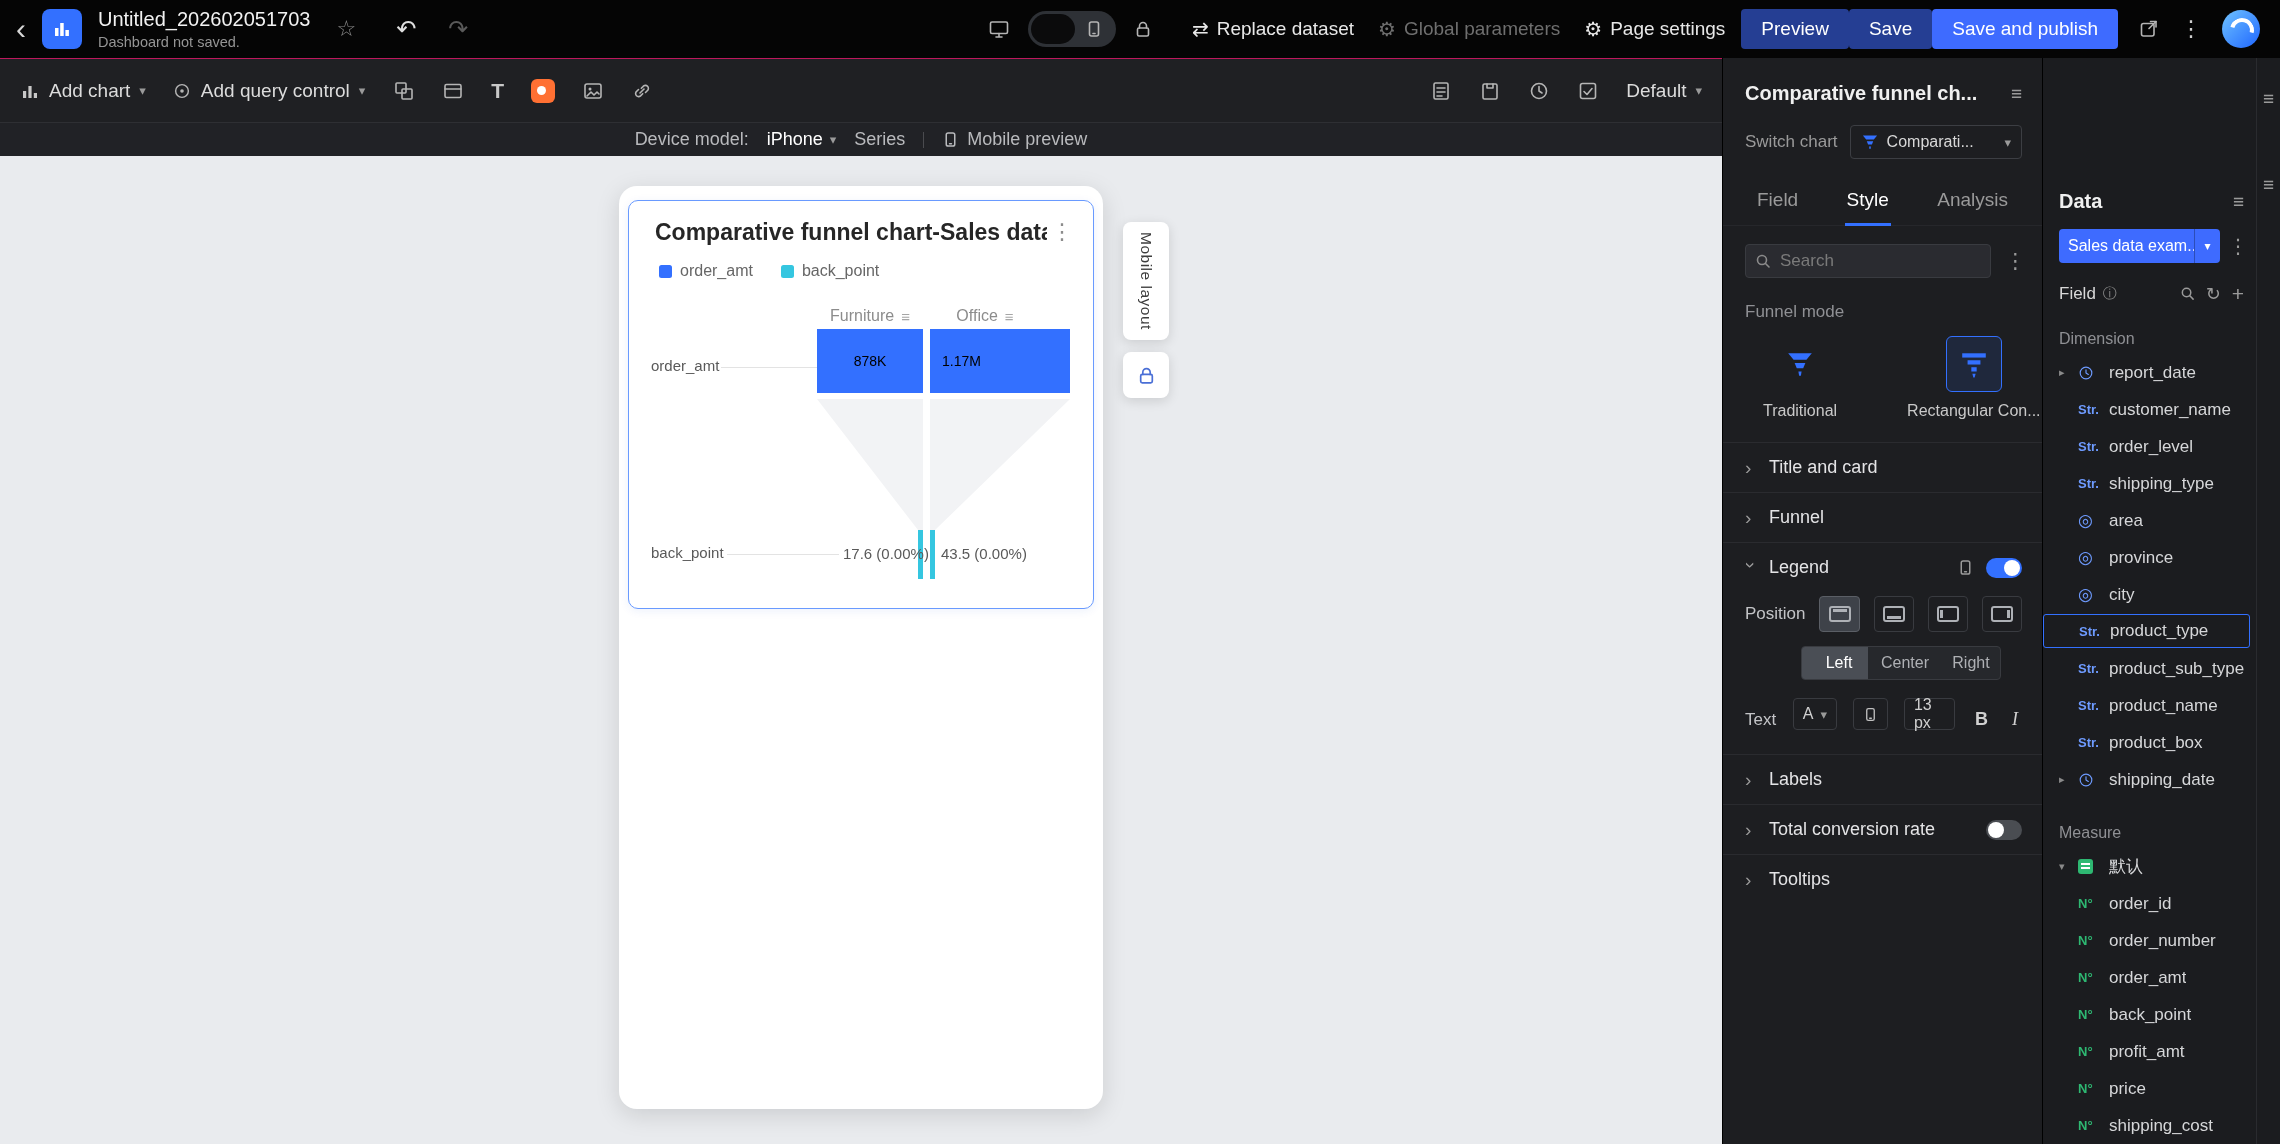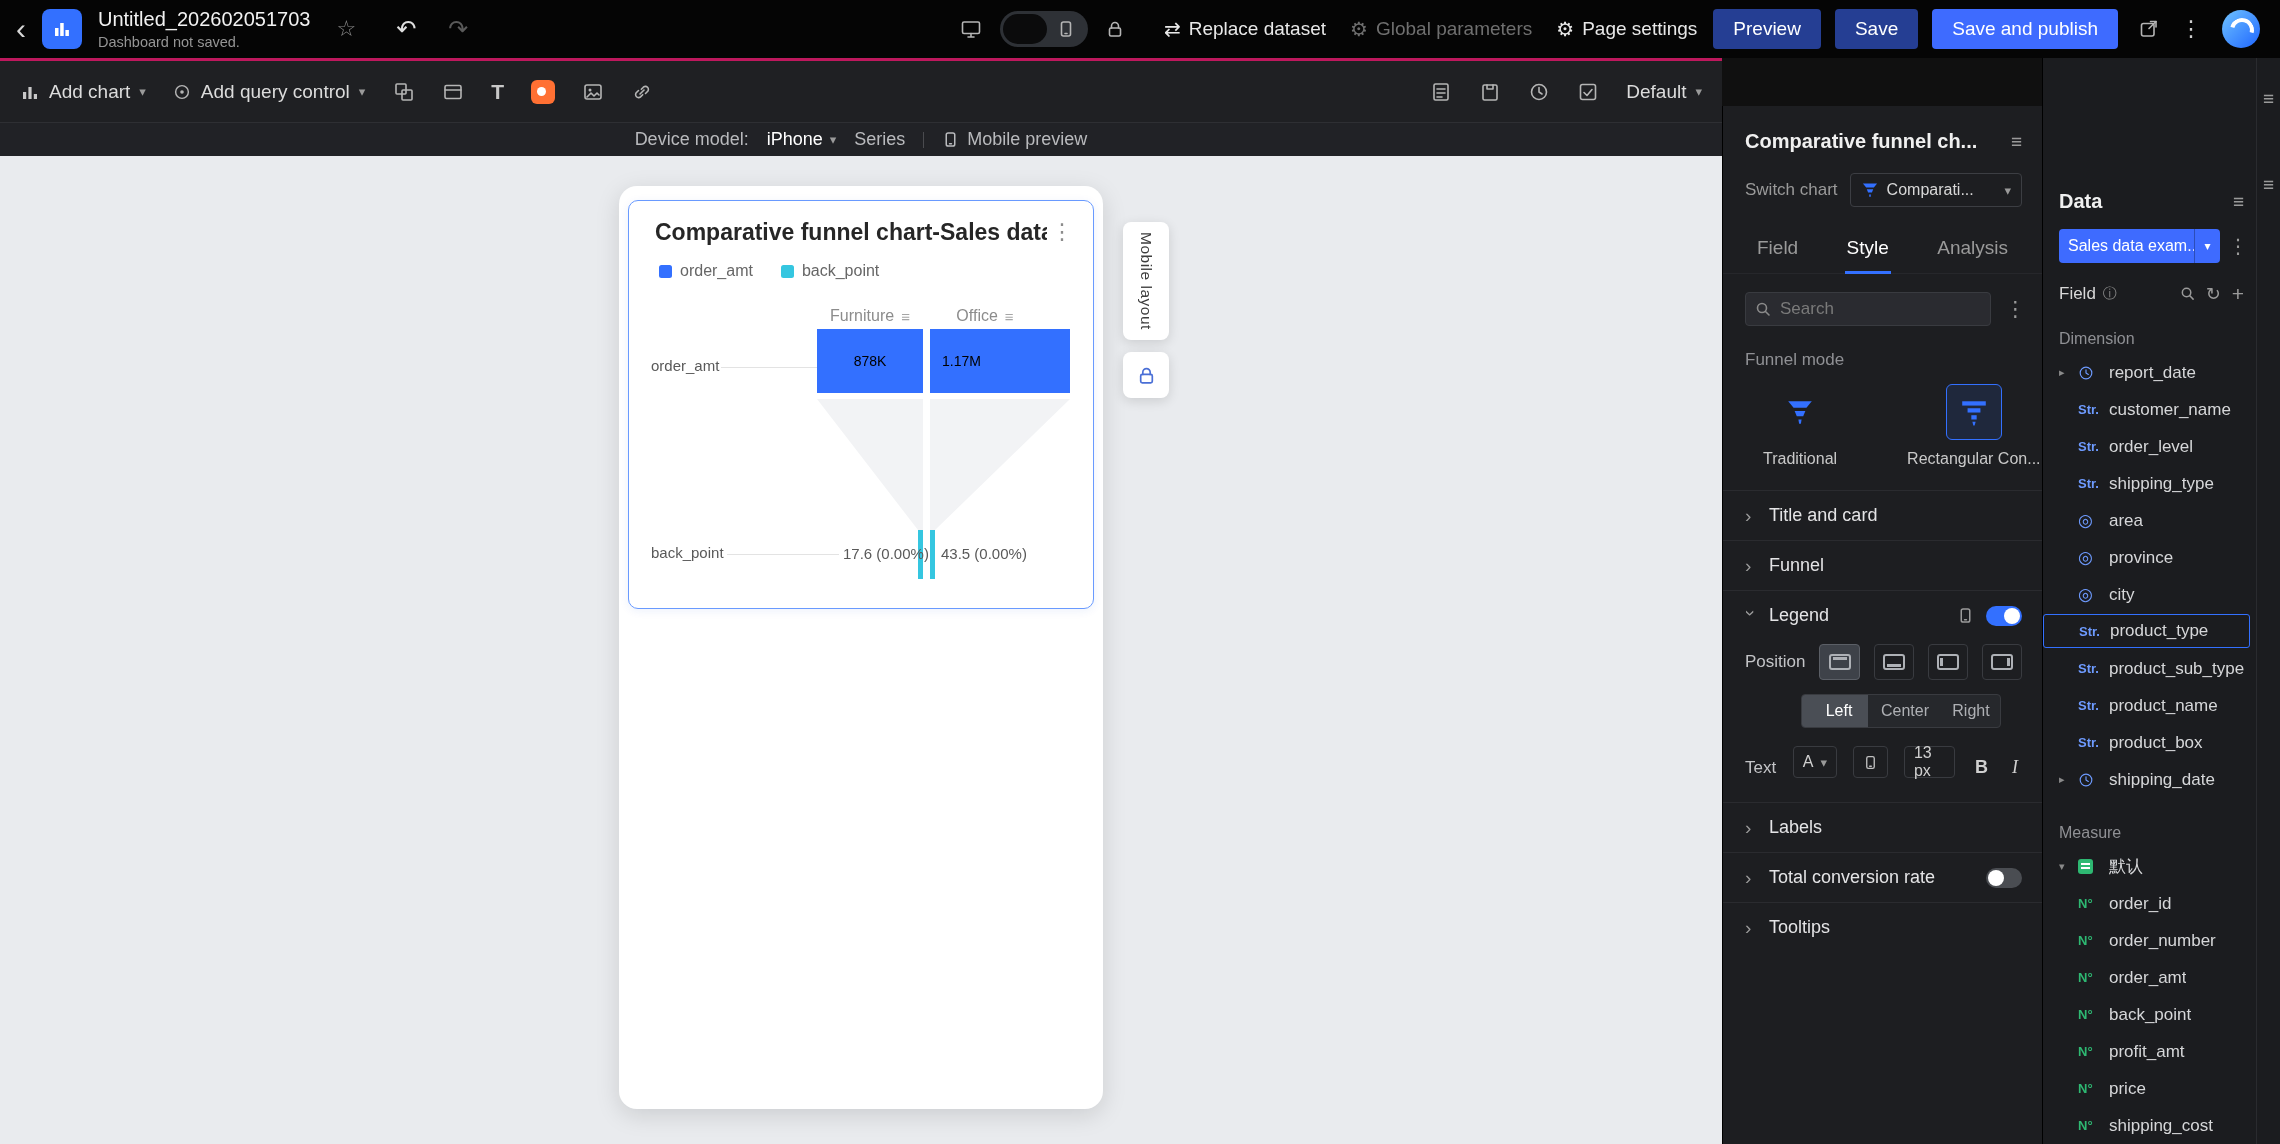--- a/index.html
+++ b/index.html
@@ -22,35 +22,35 @@
 
   .hdr-mid { margin-left:auto; display:flex; align-items:center; gap:18px; }
   .pill { width:88px; height:36px; border-radius:18px; background:#2e3136; display:flex; align-items:center; padding:3px; }
   .pill-knob { width:44px; height:30px; border-radius:15px; background:#0b0b0c; }
   .pill-phone { flex:1; display:grid; place-items:center; }
 
   .hdr-actions { display:flex; align-items:center; gap:24px; margin-left:40px; }
   .hdr-action { display:flex; align-items:center; gap:8px; font-size:19px; color:#e8e8e8; cursor:pointer; white-space:nowrap; }
   .hdr-action.disabled { color:#6f6f6f; }
   .hdr-action .glyph { font-size:20px; }
-  .hdr-buttons { display:flex; align-items:flex-end; gap:14px; margin-left:16px; }
+  .hdr-buttons { display:flex; align-items:flex-end; margin-left:16px; }
   .btn { height:40px; padding:0 20px; border-radius:4px; font-size:19px; color:#fff; display:grid; place-items:center; cursor:pointer; white-space:nowrap; }
   .btn-dark { background:#253e93; }
   .btn-primary { background:#3e6bff; }
   .hdr-icons { display:flex; align-items:center; gap:20px; margin-left:20px; }
   .kebab { font-size:22px; color:#d0d0d0; line-height:1; }
   .avatar { width:38px; height:38px; border-radius:50%; background:linear-gradient(135deg,#6fc3ff,#1f66ff); position:relative; overflow:hidden; }
   .avatar::after { content:""; position:absolute; left:8px; top:8px; width:16px; height:16px; border:4px solid #fff; border-radius:50%; border-left-color:transparent; border-bottom-color:transparent; transform:rotate(-30deg); }
 
   
   .main-row { display:flex; height:1086px; }
   .workspace { flex:1; min-width:0; display:flex; flex-direction:column; }
 
   
-  .toolbar { height:64px; background:#1f2023; display:flex; align-items:center; padding:0 20px; border-top:3px solid #be185d; }
+  .toolbar { height:64px; background:#1f2023; display:flex; align-items:center; padding:0 20px; border-top:1px solid #be185d; }
   .tb-item { display:flex; align-items:center; gap:9px; color:#dcdcdc; font-size:19px; cursor:pointer; white-space:nowrap; }
   .tb-caret { font-size:13px; color:#9a9a9a; }
   .tb-gap { width:26px; }
   .tb-icons { display:flex; align-items:center; gap:27px; margin-left:28px; }
   .tb-ic { cursor:pointer; display:grid; place-items:center; }
   .text-tool { font-size:21px; color:#c8c8c8; font-weight:600; }
   .orange-icon { width:24px; height:24px; border-radius:6px; background:#ff7033; position:relative; }
   .orange-icon::after { content:""; position:absolute; left:6px; top:7px; width:9px; height:9px; border-radius:50%; background:#fff; }
   .tb-right { margin-left:auto; display:flex; align-items:center; gap:27px; }
 
@@ -83,21 +83,21 @@
   .drop { position:absolute; top:226px; width:5px; height:49px; }
   .stage-label { position:absolute; left:22px; font-size:15px; color:#595959; }
   .leader { position:absolute; height:1px; background:#e3e3e3; }
   .f-val { position:absolute; font-size:15px; color:#595959; white-space:nowrap; }
 
   .mobile-tab { position:absolute; top:66px; left:calc(50% + 262px); width:46px; height:118px; background:#fff; border-radius:8px; box-shadow:0 3px 12px rgba(0,0,0,.13); display:grid; place-items:center; cursor:pointer; }
   .mobile-tab span { writing-mode:vertical-rl; font-size:15.5px; color:#3d3d3d; letter-spacing:.5px; }
   .lock-box { position:absolute; top:196px; left:calc(50% + 262px); width:46px; height:46px; background:#fff; border-radius:8px; box-shadow:0 3px 12px rgba(0,0,0,.13); display:grid; place-items:center; }
 
   
-  .style-panel { width:320px; background:#1d1e21; border-left:1px solid #000; display:flex; flex-direction:column; overflow:hidden;margin-top:48px; }
+  .style-panel { width:320px; background:#1d1e21; border-left:1px solid #000; display:flex; flex-direction:column; overflow:hidden; }
   .sp-head { display:flex; align-items:center; padding:24px 20px 0 22px; }
   .sp-title { flex:1; font-size:20px; font-weight:600; color:#f0f0f0; white-space:nowrap; overflow:hidden; }
   .burger { font-size:19px; color:#9a9a9a; cursor:pointer; }
   .sp-switch { display:flex; align-items:center; gap:12px; padding:20px 20px 0 22px; font-size:17px; color:#9a9a9a; white-space:nowrap; }
   .chart-select { flex:1; display:flex; align-items:center; gap:8px; border:1px solid #3c3e43; border-radius:4px; height:34px; padding:0 10px; color:#d8d8d8; font-size:16px; cursor:pointer; min-width:0; }
   .chart-select .lbl { flex:1; overflow:hidden; white-space:nowrap; }
   .sp-tabs { display:flex; justify-content:space-between; padding:0 32px; margin-top:20px; border-bottom:1px solid #26272b; }
   .sp-tab { font-size:19px; color:#9a9a9a; padding:10px 2px 12px; cursor:pointer; }
   .sp-tab.active { color:#fff; border-bottom:3px solid #3370ff; margin-bottom:-1px; }
   .sp-search-row { display:flex; align-items:center; gap:14px; padding:18px 16px 0 22px; }

